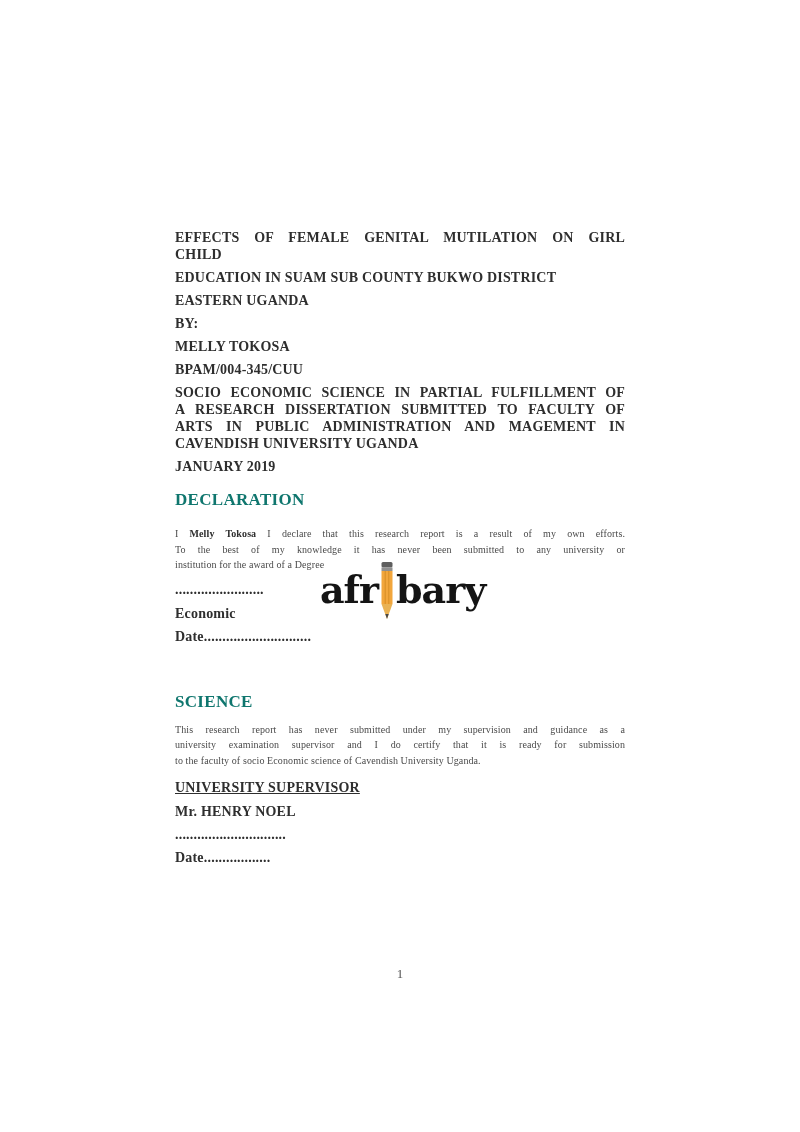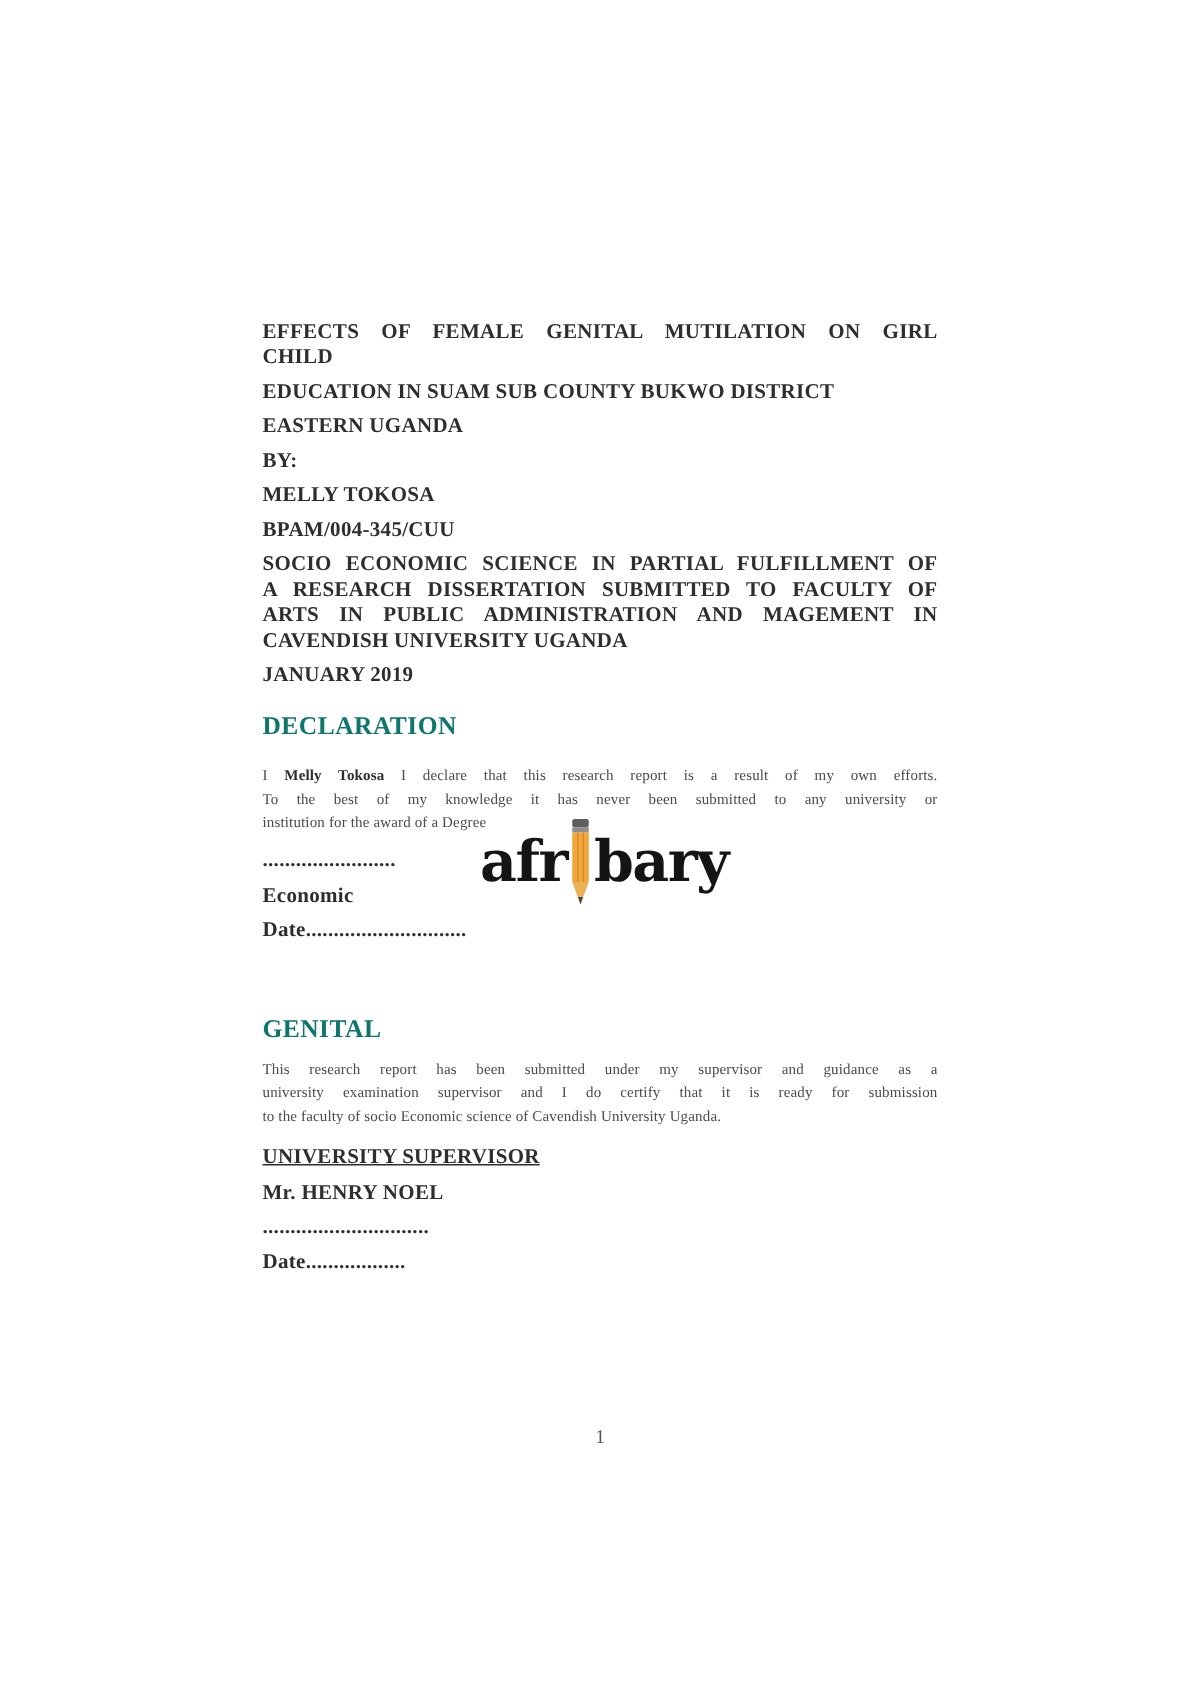--- a/index.html
+++ b/index.html
@@ -3,20 +3,21 @@
 <meta charset="utf-8">
 <style>
   html, body { margin: 0; padding: 0; background: #ffffff; }
   .page {
     position: relative;
     width: 800px;
     height: 981px;
     background: #ffffff;
     font-family: "Liberation Serif", serif;
     overflow: hidden;
+    margin-top: 16px;
   }
   .col {
     position: absolute;
     left: 175px;
     top: 213px;
     width: 450px;
   }
   
   .b {
     font-weight: bold;
@@ -115,24 +116,24 @@
     <div class="t mt14">
       <div class="jl"><span>I </span><span class="bn">Melly Tokosa</span><span> I declare that this research report is a result of my own efforts.</span></div>
       <div class="jl">To the best of my knowledge it has never been submitted to any university or</div>
       <div>institution for the award of a Degree</div>
     </div>
 
     <div class="b mt8">........................</div>
     <div class="b mt7">Economic</div>
     <div class="b mt6">Date.............................</div>
 
-    <div class="heading mt45">GENITAL</div>
+    <div class="heading mt45">SCIENCE</div>
 
     <div class="t mt8">
-      <div class="jl">This research report has been submitted under my supervisor and guidance as a</div>
+      <div class="jl">This research report has never submitted under my supervision and guidance as a</div>
       <div class="jl">university examination supervisor and I do certify that it is ready for submission</div>
       <div>to the faculty of socio Economic science of Cavendish University Uganda.</div>
     </div>
 
     <div class="b mt11">UNIVERSITY SUPERVISOR</div>
     <div class="b mt7">Mr. HENRY NOEL</div>
     <div class="b mt6">..............................</div>
     <div class="b mt6">Date..................</div>
 
   </div>

